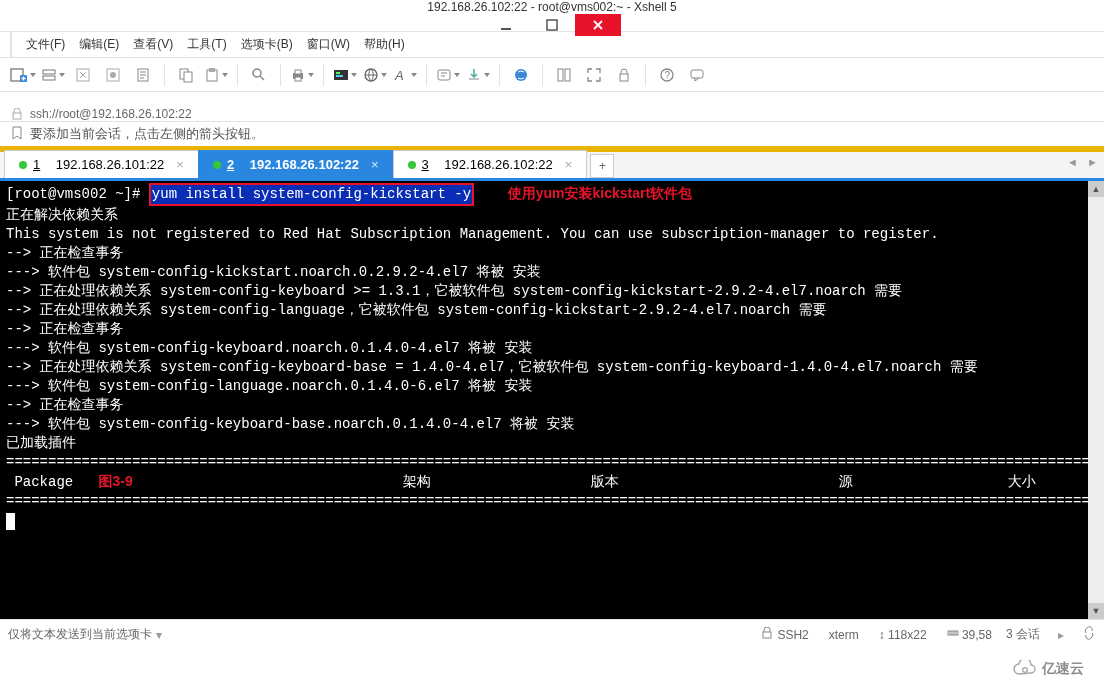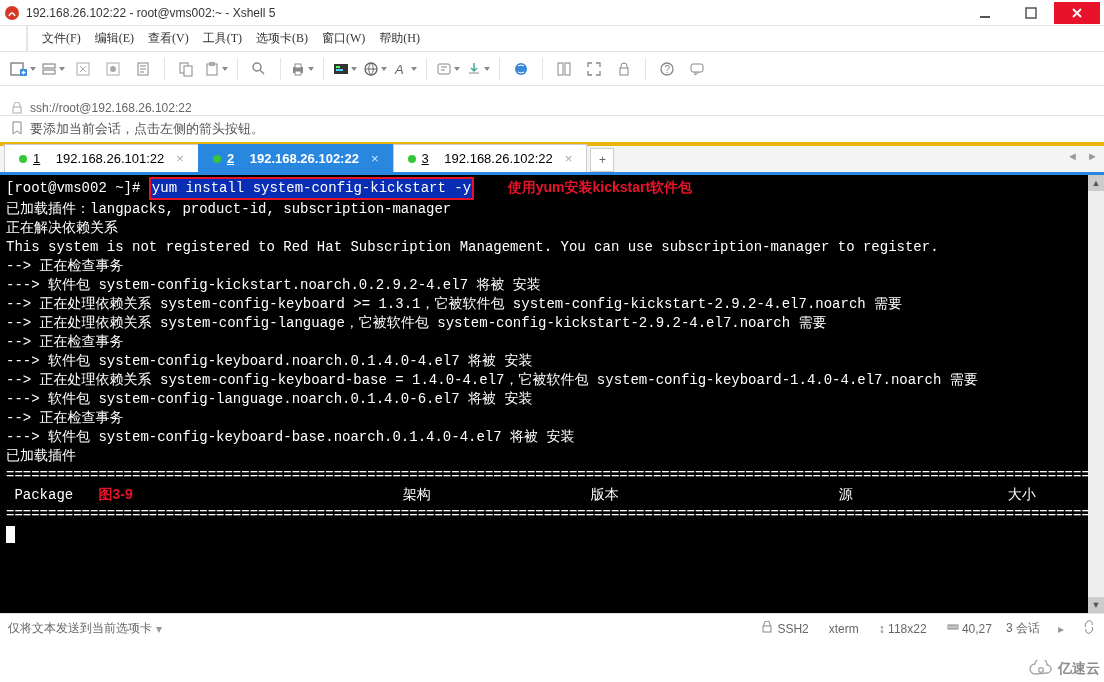--- a/index.html
+++ b/index.html
@@ -1,49 +1,49 @@
 <!DOCTYPE html>
 <html><head>
 <meta charset="utf-8">
 <style>
   * { box-sizing: border-box; margin: 0; padding: 0; }
   body { width: 1104px; height: 682px; font-family: "Microsoft YaHei", sans-serif; font-size: 12px; background: #fff; overflow: hidden; position: relative; }
-  .titlebar { height: 26px; background: #fff; display: flex; align-items: center; padding: 0 4px; border-bottom: 1px solid #e3e3e3; }
+  .titlebar { height: 32px; background: #fff; display: flex; align-items: center; padding: 0 12px; border-bottom: 1px solid #e3e3e3; flex-direction: column; }
   .titlebar-icon { width: 16px; height: 16px; margin-right: 6px; }
   .titlebar-title { flex:1; font-size: 12px; color: #333; }
   .winbtns { display:flex; gap:0; }
   .winbtn { width:46px; height:22px; display:flex; align-items:center; justify-content:center; color:#555; }
   .winbtn.close{ background:#e8132a; color:#fff;}
-  .menubar { height: 26px; padding: 0 26px; display:flex; align-items:center; gap: 14px; color:#333; border-bottom: 1px solid #e3e3e3; font-family: Liberation Serif, serif; }
+  .menubar { height: 26px; padding: 0 10px; display:flex; align-items:center; gap: 14px; color:#333; border-bottom: 1px solid #e3e3e3; }
   .menuitem { cursor:default; }
   .menubar-sep{border-left:2px solid #e3e3e3; height:100%;}
   .toolbar { height: 34px; padding: 0 10px; display:flex; align-items:center; gap:4px; border-bottom: 1px solid #e3e3e3; }
   .tbtn { width: 26px; height: 26px; display:flex; align-items:center; justify-content:center; color:#555; border-radius:2px; }
   .tbtn.drop::after{content:"";display:inline-block;width:0;height:0;border-left:3px solid transparent;border-right:3px solid transparent;border-top:4px solid #888;margin-left:2px;}
   .tbar-sep { width:1px; height:22px; background:#e3e3e3; margin:0 4px; }
   .addrbar { height: 30px; padding:0 10px; display:flex; align-items:flex-end; gap:6px; color:#666; border-bottom: 1px solid #e3e3e3; }
   .addr-icon{width:14px;height:14px;display:flex;align-items:center;justify-content:center;color:#999;}
-  .tipbar { height: 30px; padding:0 10px; display:flex; align-items:center; gap:6px; font-size:13px; color:#555; border-bottom: 4px solid #eab308;}
+  .tipbar { height: 30px; padding:0 10px; display:flex; align-items:center; gap:6px; font-size:13px; color:#555; border-bottom: 6px solid #eab308;}
   .tabsbar { height: 29px; display:flex; align-items:flex-end; padding-left:4px; gap:0; background:#f4f4f4; border-bottom: 3px solid #2a87e0; position:relative;}
   .tab { height:28px; padding:0 14px; display:flex; align-items:center; gap:6px; font-size:13px; border:1px solid #ccc; border-bottom:none; background:#fff; margin-right:-1px;}
   .tab .dot{width:8px;height:8px;border-radius:50%;background:#37c637;}
   .tab.active{background:#2a87e0;color:#fff;font-weight:bold;border-color:#2a87e0;}
   .tab .close{color:#aaa;font-weight:normal;margin-left:6px;}
   .tab.active .close{color:#cfe6ff;}
   .addtab{height:24px;width:24px;border:1px solid #ccc;display:flex;align-items:center;justify-content:center;color:#666;margin-left:4px;background:#fff;}
   .tabs-nav{position:absolute;right:6px;top:4px;display:flex;gap:8px;color:#999;font-size:11px;}
   .terminal{background:#000;color:#fff;font-family:"Consolas","Courier New",monospace;font-size:14px;line-height:19px;padding:2px 6px 6px 6px;height:438px;overflow:hidden;position:relative;}
   .termrow{white-space:pre;}
   .hl{background:#0a2db5;color:#fff;padding:0 1px;border:2px solid #e8132a;display:inline-block;}
   .anno{color:#e8132a;font-weight:bold;font-family:Liberation Sans, sans-serif;}
   .cursor{display:inline-block;width:9px;height:17px;background:#fff;vertical-align:bottom;}
   .eq{letter-spacing:0;}
   .footerbar{height:30px;border-top:1px solid #e3e3e3;display:flex;align-items:center;padding:0 8px;font-size:12px;color:#666;}
   .footerspacer{flex:1;}
-  .watermark{position:absolute;right:4px;bottom:4px;display:flex;align-items:center;gap:4px;opacity:.75;}
+  .watermark{position:absolute;right:20px;bottom:4px;display:flex;align-items:center;gap:4px;opacity:.75;}
   .watermark .cloud{width:26px;height:18px;}
   .watermark .txt{font-size:14px;font-weight:bold;color:#666;}
   
   .term-scroll{position:absolute;right:0;top:0;width:16px;height:100%;display:flex;flex-direction:column;}
   .sbtn{height:16px;background:#ccc;display:flex;align-items:center;justify-content:center;color:#555;}
   .strack{flex:1;background:#eee;}
 </style>
 </head>
 <body>
 
@@ -247,21 +247,20 @@
     <span class="dot"></span>
     <span style="text-decoration:underline">3</span>&nbsp;<span>192.168.26.102:22</span>
     <span class="close">×</span>
   </div>
   <div class="addtab">+</div>
   <div class="tabs-nav">◄ &nbsp; ►</div>
 </div>
 
 <div class="terminal">
   <div class="termrow"><span>[root@vms002 ~]# </span><span class="hl">yum install system-config-kickstart -y</span>&nbsp;&nbsp;&nbsp;&nbsp;<span class="anno">使用yum安装kickstart软件包</span></div>
-  <div class="termrow">已加载插件：langpacks, product-id, subscription-manager</div>
   <div class="termrow">正在解决依赖关系</div>
   <div class="termrow">This system is not registered to Red Hat Subscription Management. You can use subscription-manager to register.</div>
   <div class="termrow">--&gt; 正在检查事务</div>
   <div class="termrow">---&gt; 软件包 system-config-kickstart.noarch.0.2.9.2-4.el7 将被 安装</div>
   <div class="termrow">--&gt; 正在处理依赖关系 system-config-keyboard &gt;= 1.3.1，它被软件包 system-config-kickstart-2.9.2-4.el7.noarch 需要</div>
   <div class="termrow">--&gt; 正在处理依赖关系 system-config-language，它被软件包 system-config-kickstart-2.9.2-4.el7.noarch 需要</div>
   <div class="termrow">--&gt; 正在检查事务</div>
   <div class="termrow">---&gt; 软件包 system-config-keyboard.noarch.0.1.4.0-4.el7 将被 安装</div>
   <div class="termrow">--&gt; 正在处理依赖关系 system-config-keyboard-base = 1.4.0-4.el7，它被软件包 system-config-keyboard-1.4.0-4.el7.noarch 需要</div>
   <div class="termrow">---&gt; 软件包 system-config-language.noarch.0.1.4.0-6.el7 将被 安装</div>
@@ -291,21 +290,21 @@
       </svg></span>
   <span>SSH2</span>
   <span style="width:20px"></span>
   <span>xterm</span>
   <span style="width:20px"></span>
   <span>↕</span>&nbsp;<span>118x22</span>
   <span style="width:20px"></span>
   <span><svg width="12" height="12" viewBox="0 0 12 12">
         <rect x="1" y="4" width="10" height="4" fill="none" stroke="#888"></rect>
         <path d="M3 4 v4 M5 4 v4 M7 4 v4 M9 4 v4" stroke="#888"></path>
-      </svg></span>&nbsp;<span>40,27</span>
+      </svg></span>&nbsp;<span>39,58</span>
   <span style="width:14px"></span>
   <span>3 会话</span>
   <span style="width:18px"></span>
   <span style="color:#999">▸</span>
   <span style="width:18px"></span>
   <span><svg width="14" height="14" viewBox="0 0 14 14">
         <path d="M4 7 a3 3 0 0 1 0-4 l2-2 a3 3 0 0 1 4 4 M10 7 a3 3 0 0 1 0 4 l-2 2 a3 3 0 0 1 -4 -4" stroke="#888" fill="none"></path>
       </svg></span>
 </div>
 

